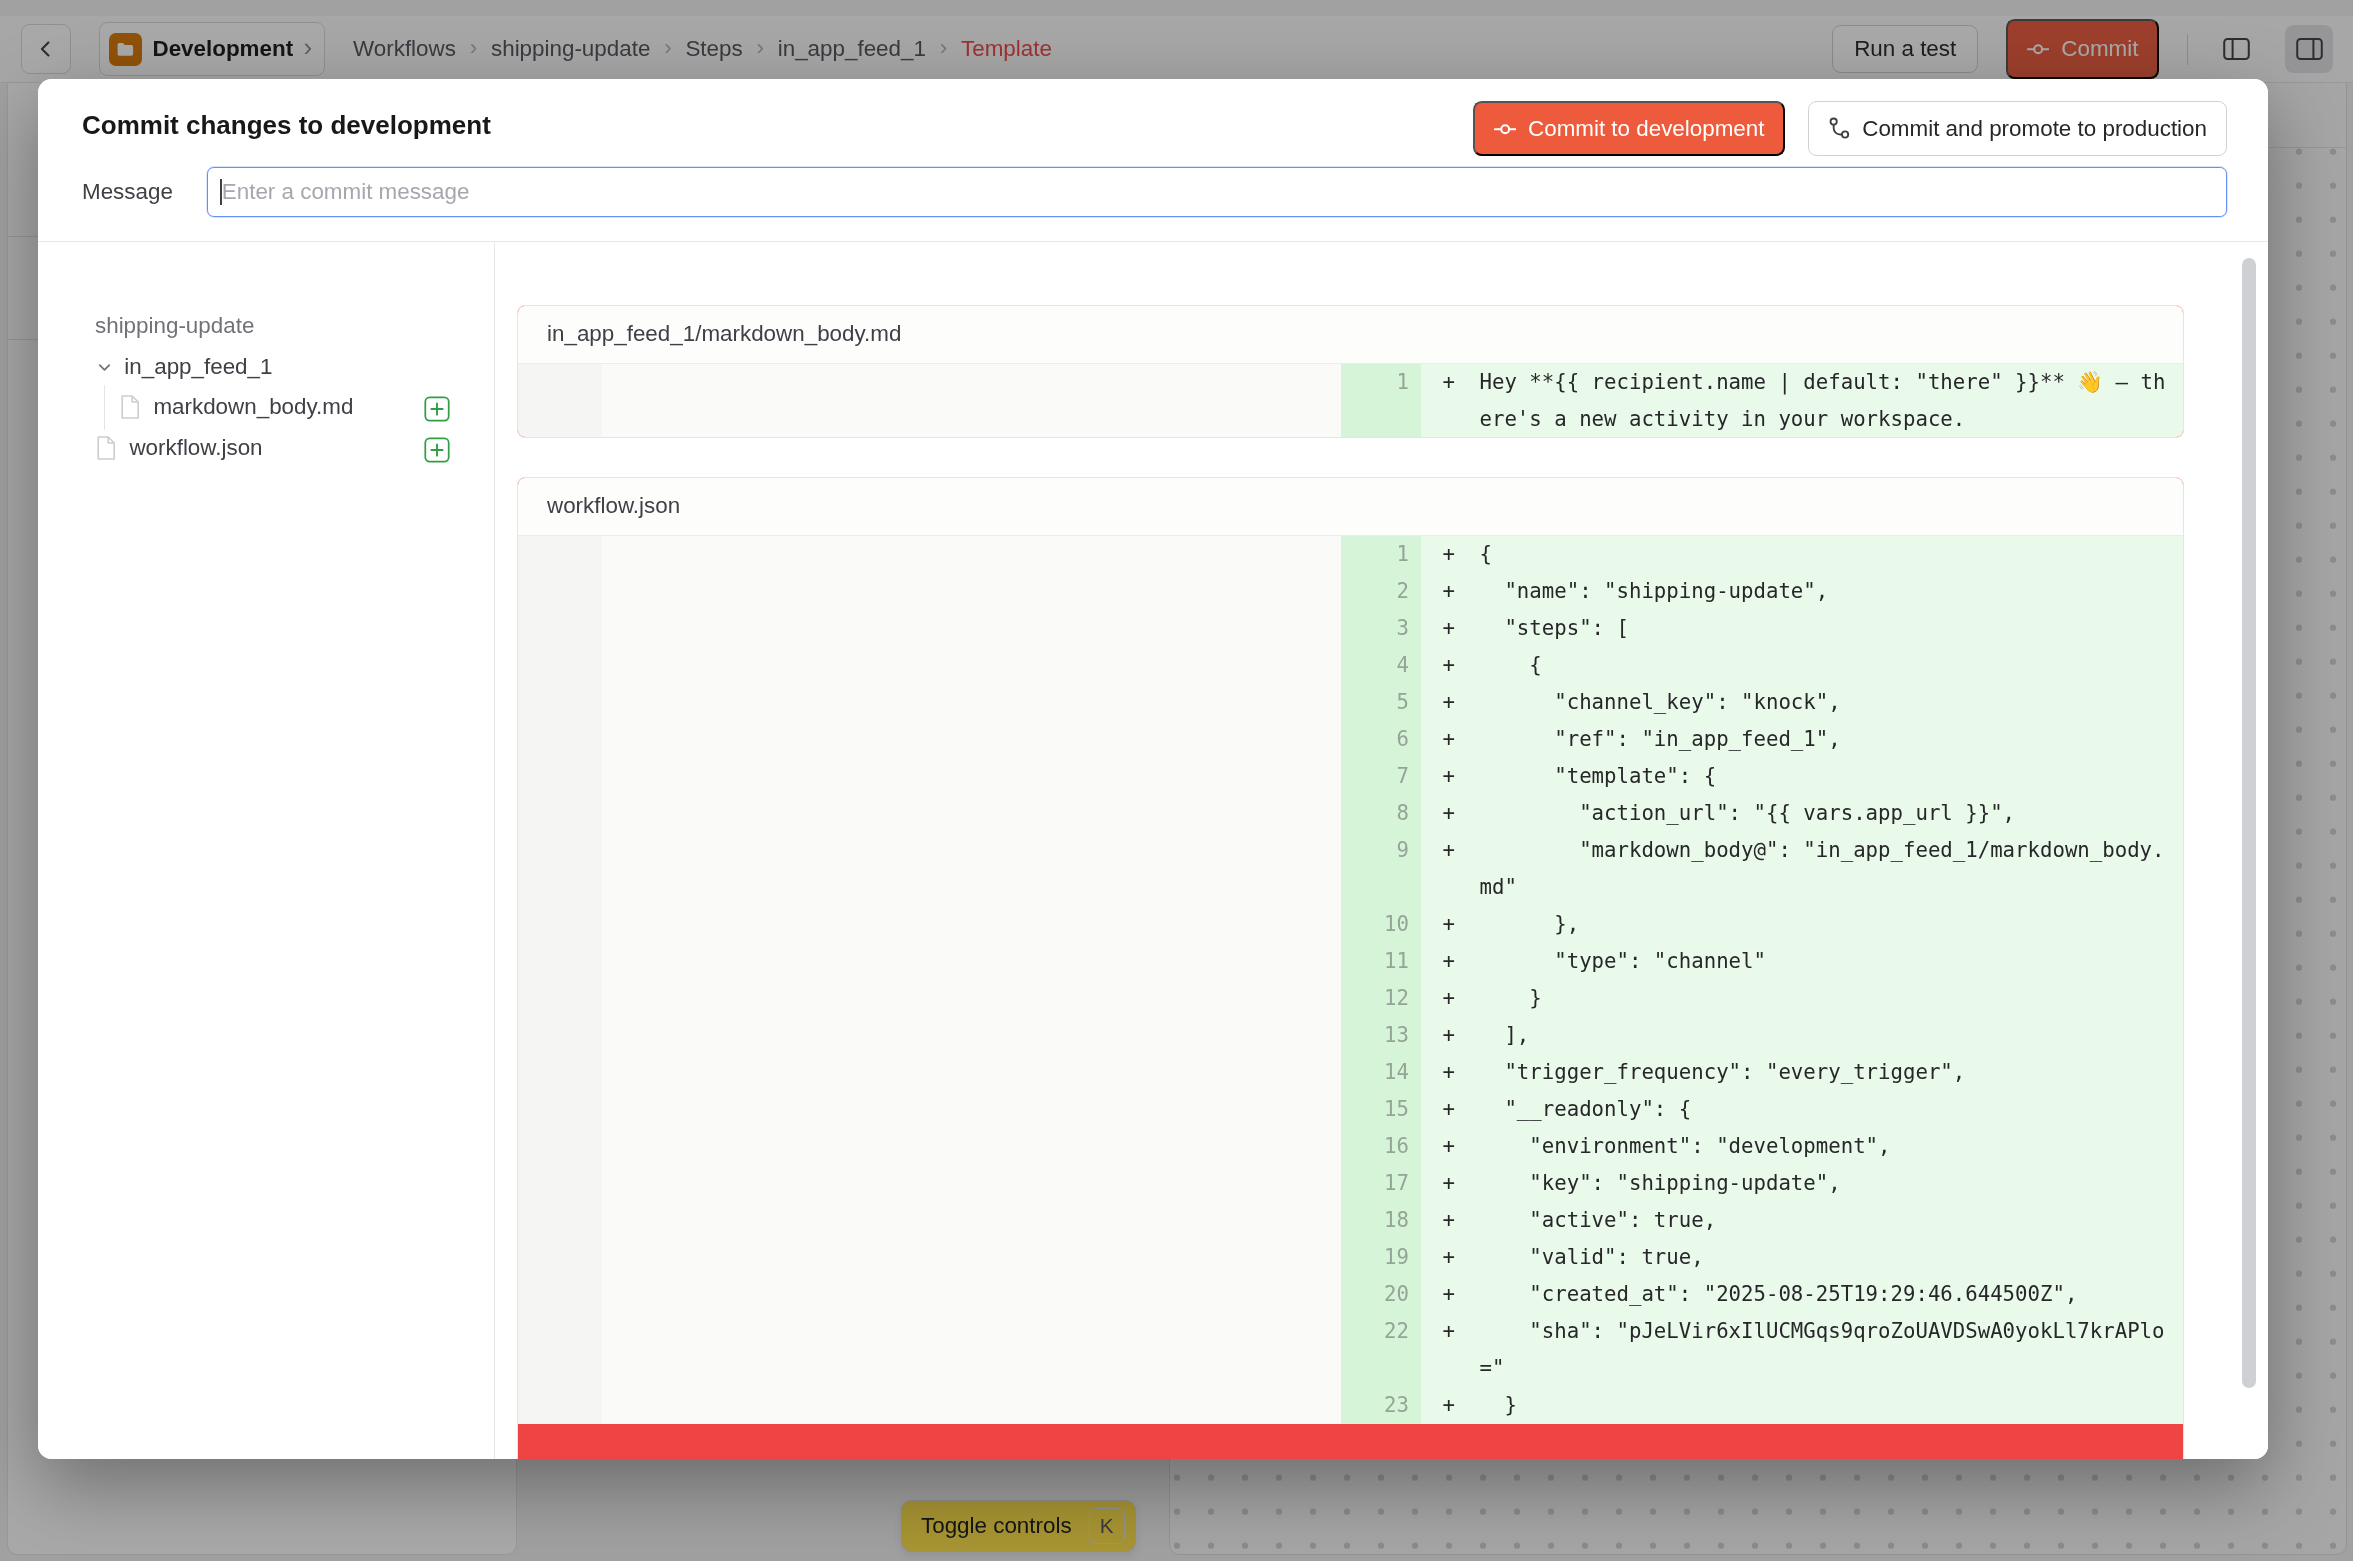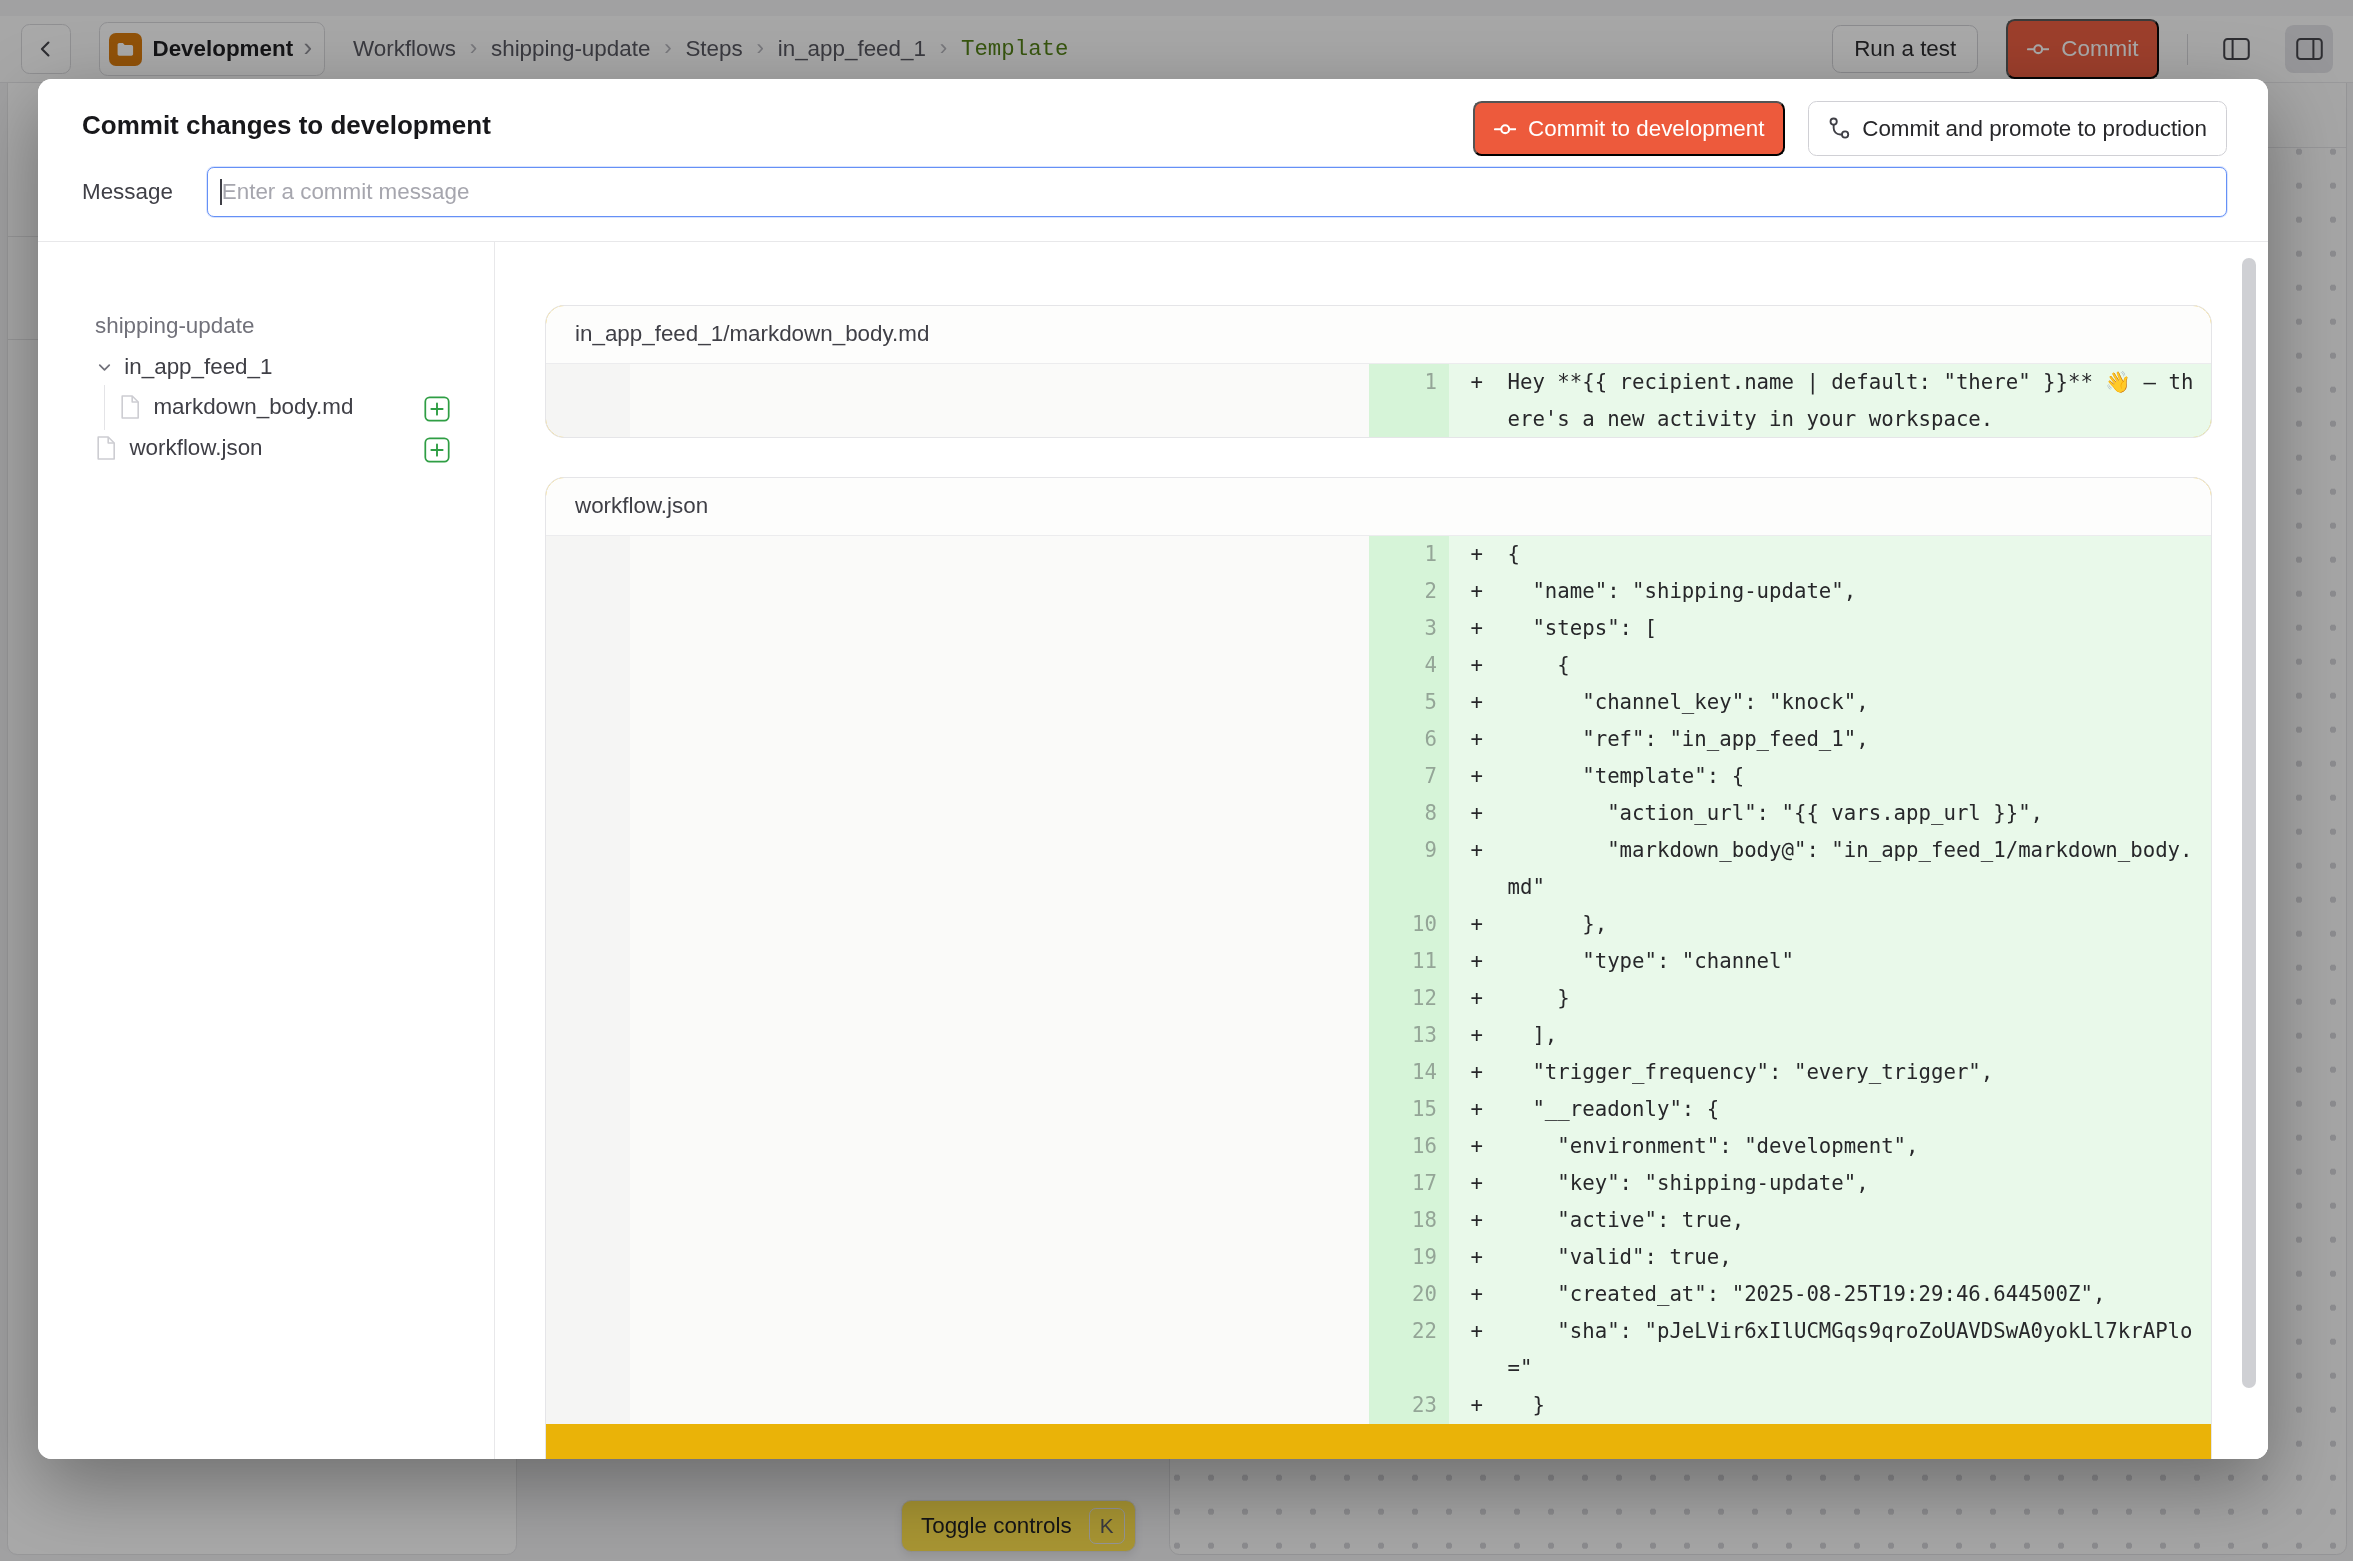--- a/index.html
+++ b/index.html
@@ -13,21 +13,21 @@
   .back-btn{width:48px;height:48px;border:0.9px solid #d8d8dc;border-radius:8.6px;background:#fff;
             display:flex;align-items:center;justify-content:center;flex:0 0 auto;}
   .env-chip{height:52px;border:0.9px solid #d8d8dc;border-radius:8.6px;background:#fff;
             display:flex;align-items:center;gap:10.3px;padding:0 12px 0 9.5px;flex:0 0 auto;}
   .env-icon{width:33px;height:33px;border-radius:6.9px;background:#d97706;display:flex;
             align-items:center;justify-content:center;}
   .env-label{font-size:22.4px;font-weight:600;color:#18181b;}
   .chip-caret{font-size:26px;color:#8b8b93;line-height:1;margin-top:-3.4px;}
   .crumbs{display:flex;align-items:center;gap:13.8px;font-size:22.4px;color:#52525b;}
   .crumb{white-space:nowrap;}
-  .crumb.current{color:#4d7c0f;font-weight:500;font-family:Liberation Mono, monospace;}
+  .crumb.current{color:#ef4444;font-weight:500;}
   .crumb-sep{color:#b2b2b9;font-size:22.4px;margin-top:-2.6px;}
   .tb-spacer{flex:1;}
   .btn{display:flex;align-items:center;gap:12px;border-radius:8.6px;font-size:22.4px;
        box-sizing:border-box;white-space:nowrap;}
   .run-test{height:48px;padding:0 20.7px;border:0.9px solid #d0d0d5;background:#fff;color:#27272a;}
   .commit-top{height:60px;padding:0 19px;background:#ed5a3c;color:#fff;}
   .tb-divider{width:0.9px;height:31px;background:#d4d4d8;}
   .panel-toggle{width:41px;height:41px;display:flex;align-items:center;justify-content:center;}
   .panel-toggle.active{width:48px;height:48px;background:#e2e2e6;border-radius:8.6px;}
 
@@ -72,22 +72,22 @@
   .tree-folder{position:absolute;left:57px;top:112px;display:flex;align-items:center;gap:10.3px;
                font-size:22.4px;color:#3f3f46;}
   .tree-vline{position:absolute;left:66px;top:143px;height:45px;border-left:0.9px solid #e4e4e7;}
   .tree-file{position:absolute;display:flex;align-items:center;gap:12px;font-size:22.4px;color:#3f3f46;}
   .tree-file.f1{left:81px;top:152px;}
   .tree-file.f2{left:57px;top:193px;}
   .plus-badge{position:absolute;left:386px;width:26px;height:26px;}
   .plus-badge.p1{top:154px;} .plus-badge.p2{top:195px;}
 
   .m-main{position:absolute;left:457px;top:0;right:0;bottom:0;background:#fff;}
-  .diff-card{position:absolute;left:50px;width:1667px;border:0.9px solid #e5e5e8;border-radius:19px;
-             box-sizing:border-box;overflow:hidden;background:#eab308;}
+  .diff-card{position:absolute;left:22px;width:1667px;border:0.9px solid #e5e5e8;border-radius:8px;
+             box-sizing:border-box;overflow:hidden;background:#ef4444;}
   .diff-card.c1{top:63px;height:133px;}
   .diff-card.c2{top:235px;height:1042px;}
   .dc-head{height:57px;line-height:56px;background:#fdfdfc;border-bottom:0.9px solid #ececee;
            padding-left:29px;font-size:22.4px;font-weight:500;color:#3f3f46;}
   .drow{display:flex;height:37px;}
   .og{width:84px;background:#f5f5f4;flex:0 0 auto;}
   .oc{width:739px;background:#fafaf9;flex:0 0 auto;}
   .ng{width:80px;background:#d6f4d8;flex:0 0 auto;text-align:right;padding-right:12px;
       box-sizing:border-box;font-family:"DejaVu Sans Mono",monospace;font-size:20.7px;
       line-height:37px;color:#94a597;}

